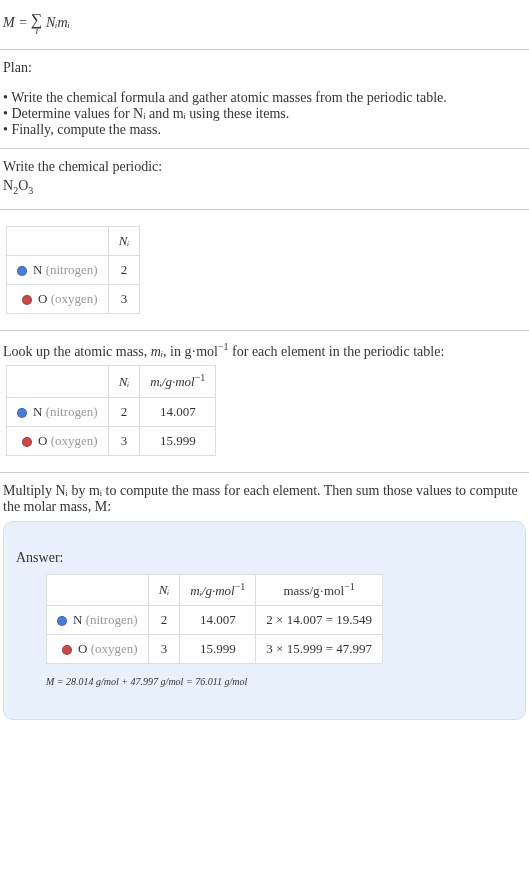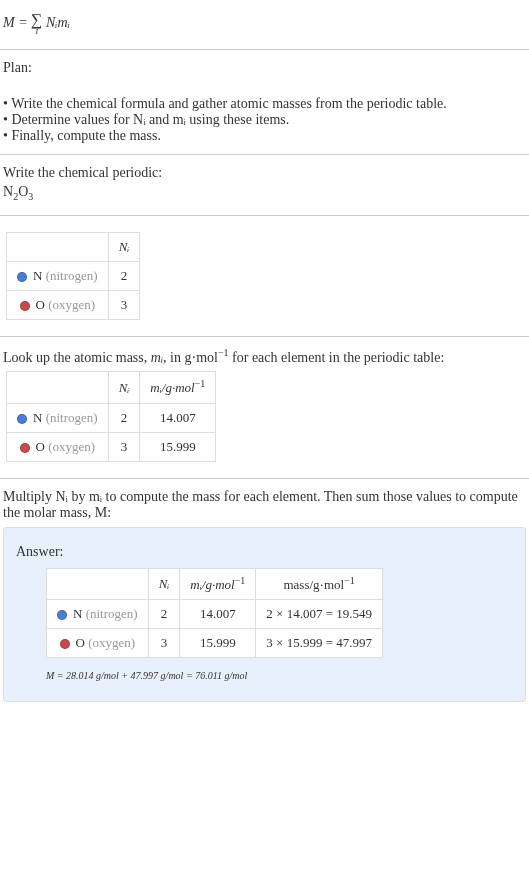--- a/index.html
+++ b/index.html
@@ -13,21 +13,21 @@
     }
     .section {
       padding: 4px 3px;
     }
     hr.sep {
       border: none;
       border-top: 1px solid #ccc;
       margin: 6px 0;
     }
     .plan-header {
-      margin-bottom: 20px;
+      margin-bottom: 14px;
     }
     .plan-item {
       padding-left: 0;
       font-family: Liberation Serif, serif;
     }
     .formula {
       font-family: Georgia, serif;
       padding: 3px 0;
     }
     .sum {
@@ -49,21 +49,21 @@
     sup { font-size: 10px; vertical-align: super; }
     
     table.data {
       border-collapse: collapse;
       margin: 6px 0 6px 3px;
       font-size: 13px;
     }
     table.data th, table.data td {
       border: 1px solid #ddd;
       padding: 6px 10px;
-      text-align: center;
+      text-align: right;
     }
     table.data th {
       background: #fff;
       font-weight: normal;
       text-align: center;
     }
     table.data td.center {
       text-align: center;
     }
     .element-label {
@@ -79,23 +79,23 @@
       vertical-align: middle;
       border: 1px solid rgba(0,0,0,0.2);
     }
     .dot-n { background: #4a7dd8; }
     .dot-o { background: #c94a4a; }
     .letter-strong { color: #333; font-weight: normal; }
     
     .answer-box {
       background: #e8f0fb;
       border: 1px solid #cfe0f5;
-      border-radius: 3px;
+      border-radius: 10px;
       margin: 2px 3px;
-      padding: 16px 12px;
+      padding: 28px 12px;
     }
     .answer-title {
       margin-bottom: 8px;
       font-size: 14px;
     }
     .answer-box table.data {
       margin-left: 30px;
       background: #fff;
     }
     .answer-box table.data th, .answer-box table.data td {

